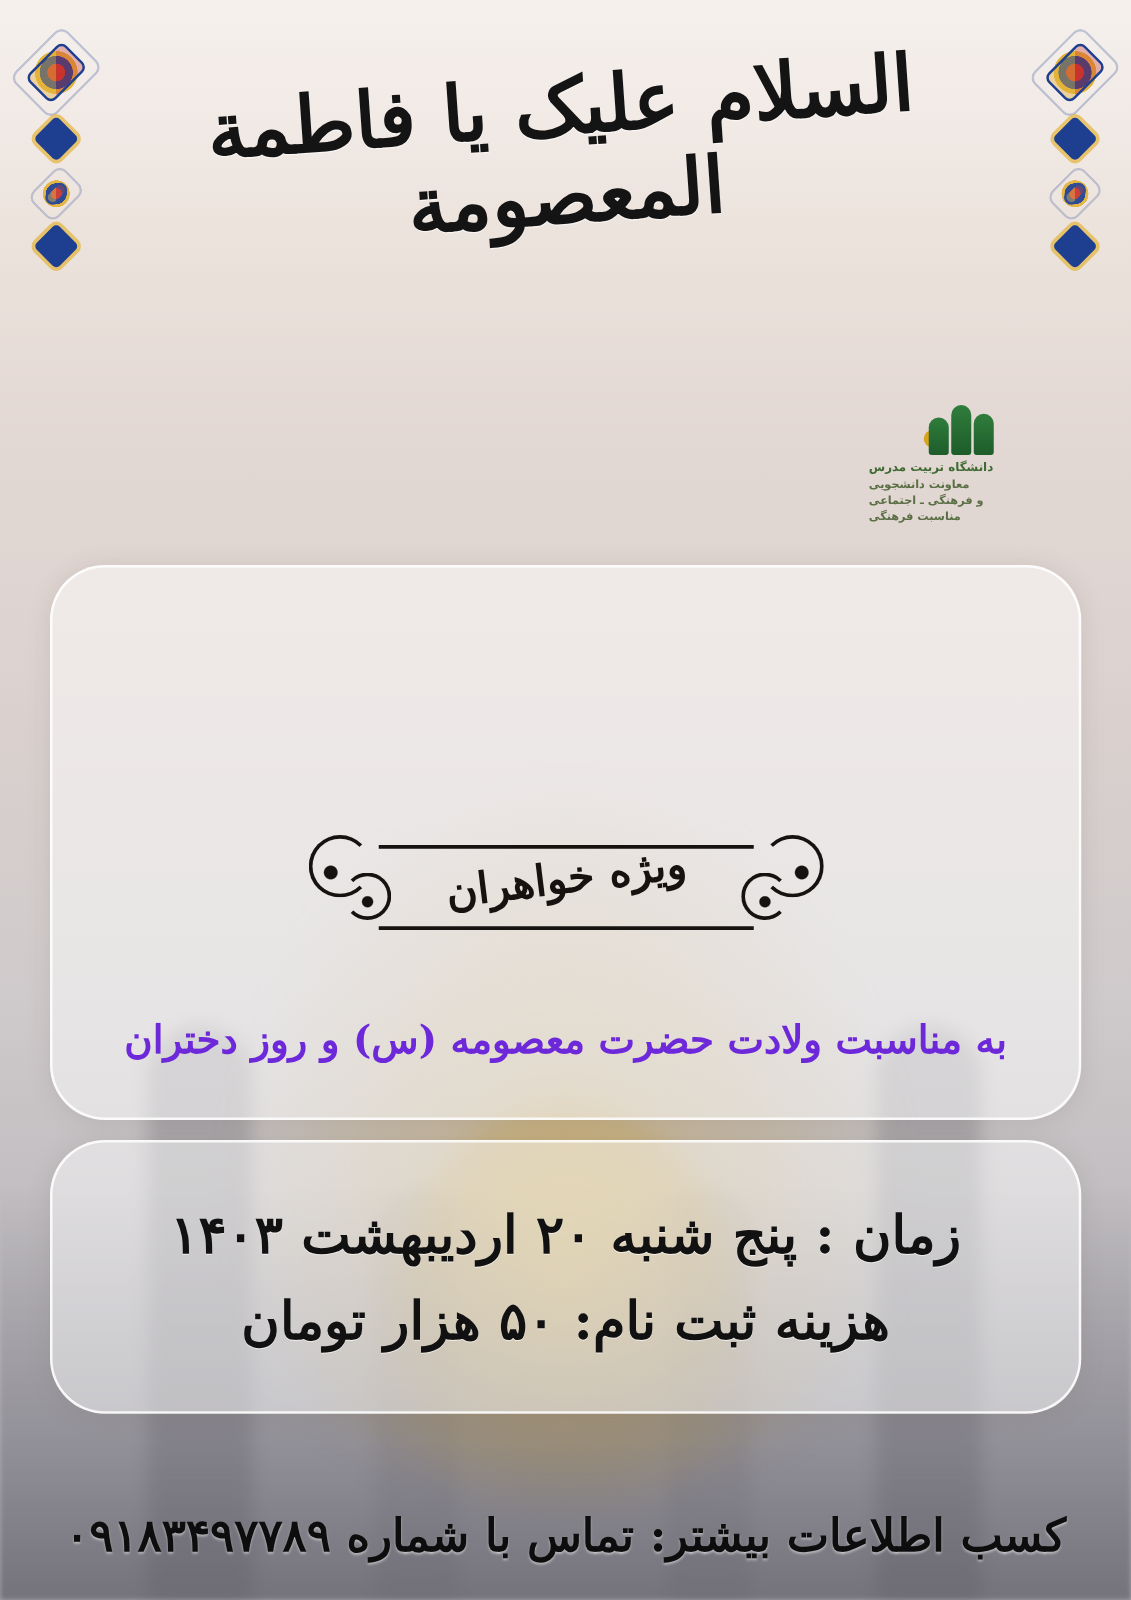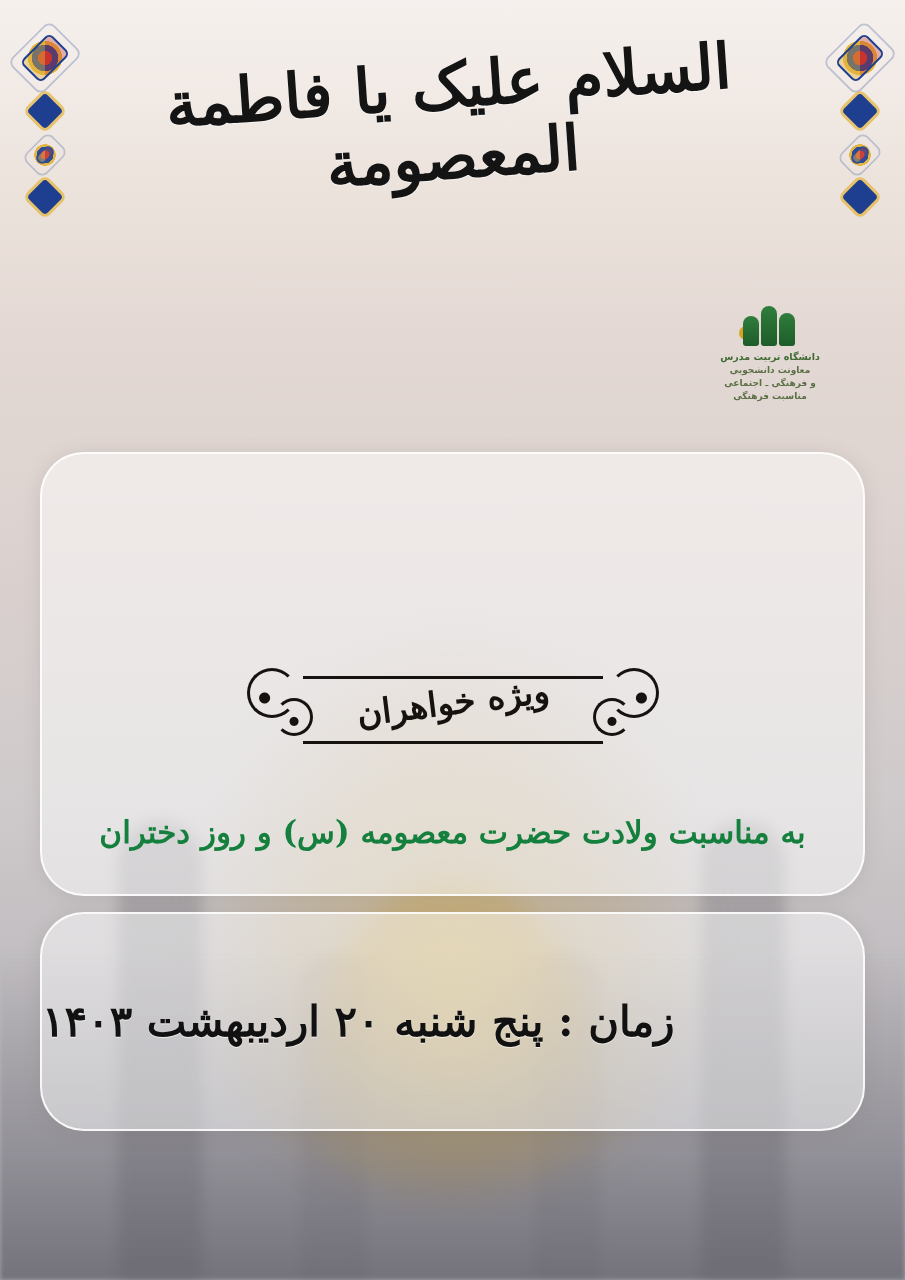--- a/index.html
+++ b/index.html
@@ -134,24 +134,24 @@
     text-align: center;
     direction: rtl;
     letter-spacing: 2px;
     transform: rotate(-4deg);
     text-shadow: 0 1px 0 rgba(255,255,255,.6);
   }
 
   
   .logo-block {
     position: absolute;
-    top: 302px;
+    top: 320px;
     right: 60px;
     width: 150px;
-    text-align: center;
+    text-align: left;
     direction: rtl;
   }
   .logo-mark {
     width: 62px;
     height: 44px;
     margin: 0 auto 4px auto;
     position: relative;
   }
   .logo-leaf {
     position: absolute;
@@ -270,40 +270,39 @@
   }
   .subtitle {
     position: absolute;
     bottom: 44px;
     left: 30px; right: 30px;
     text-align: center;
     direction: rtl;
     font-family: "DejaVu Serif", "Liberation Serif", serif;
     font-weight: 700;
     font-size: 31px;
-    color: #15803d;
+    color: #6d28d9;
     letter-spacing: 0.5px;
   }
 
   
   .panel-info {
     position: absolute;
     left: 40px;
     right: 40px;
     top: 912px;
     height: 215px;
     border-radius: 44px;
     background: rgba(255,255,255,0.48);
     border: 2px solid rgba(255,255,255,0.85);
     box-shadow: 0 2px 18px rgba(120,110,100,0.18);
     display: flex;
     flex-direction: column;
     justify-content: center;
     gap: 20px;
-    align-items: flex-end;
   }
   .info-line {
     text-align: center;
     direction: rtl;
     font-family: "DejaVu Serif", "Liberation Serif", serif;
     font-weight: 700;
     font-size: 42px;
     color: #111;
     text-shadow: 0 1px 0 rgba(255,255,255,.6);
   }
@@ -376,16 +375,18 @@
       <div class="ribbon-swirl l"></div>
       <div class="ribbon-swirl r"></div>
       <div class="ribbon-text">ویژه خواهران</div>
     </div>
 
     <div class="subtitle">به مناسبت ولادت حضرت معصومه (س) و روز دختران</div>
   </div>
 
   <div class="panel-info">
     <div class="info-line">زمان : پنج شنبه ۲۰ اردیبهشت ۱۴۰۳</div>
-  </div>
-
+    <div class="info-line">هزینه ثبت نام: ۵۰ هزار تومان</div>
+  </div>
+
+  <div class="footer">کسب اطلاعات بیشتر: تماس با شماره ۰۹۱۸۳۴۹۷۷۸۹</div>
 
 </div>
 
 </body></html>

